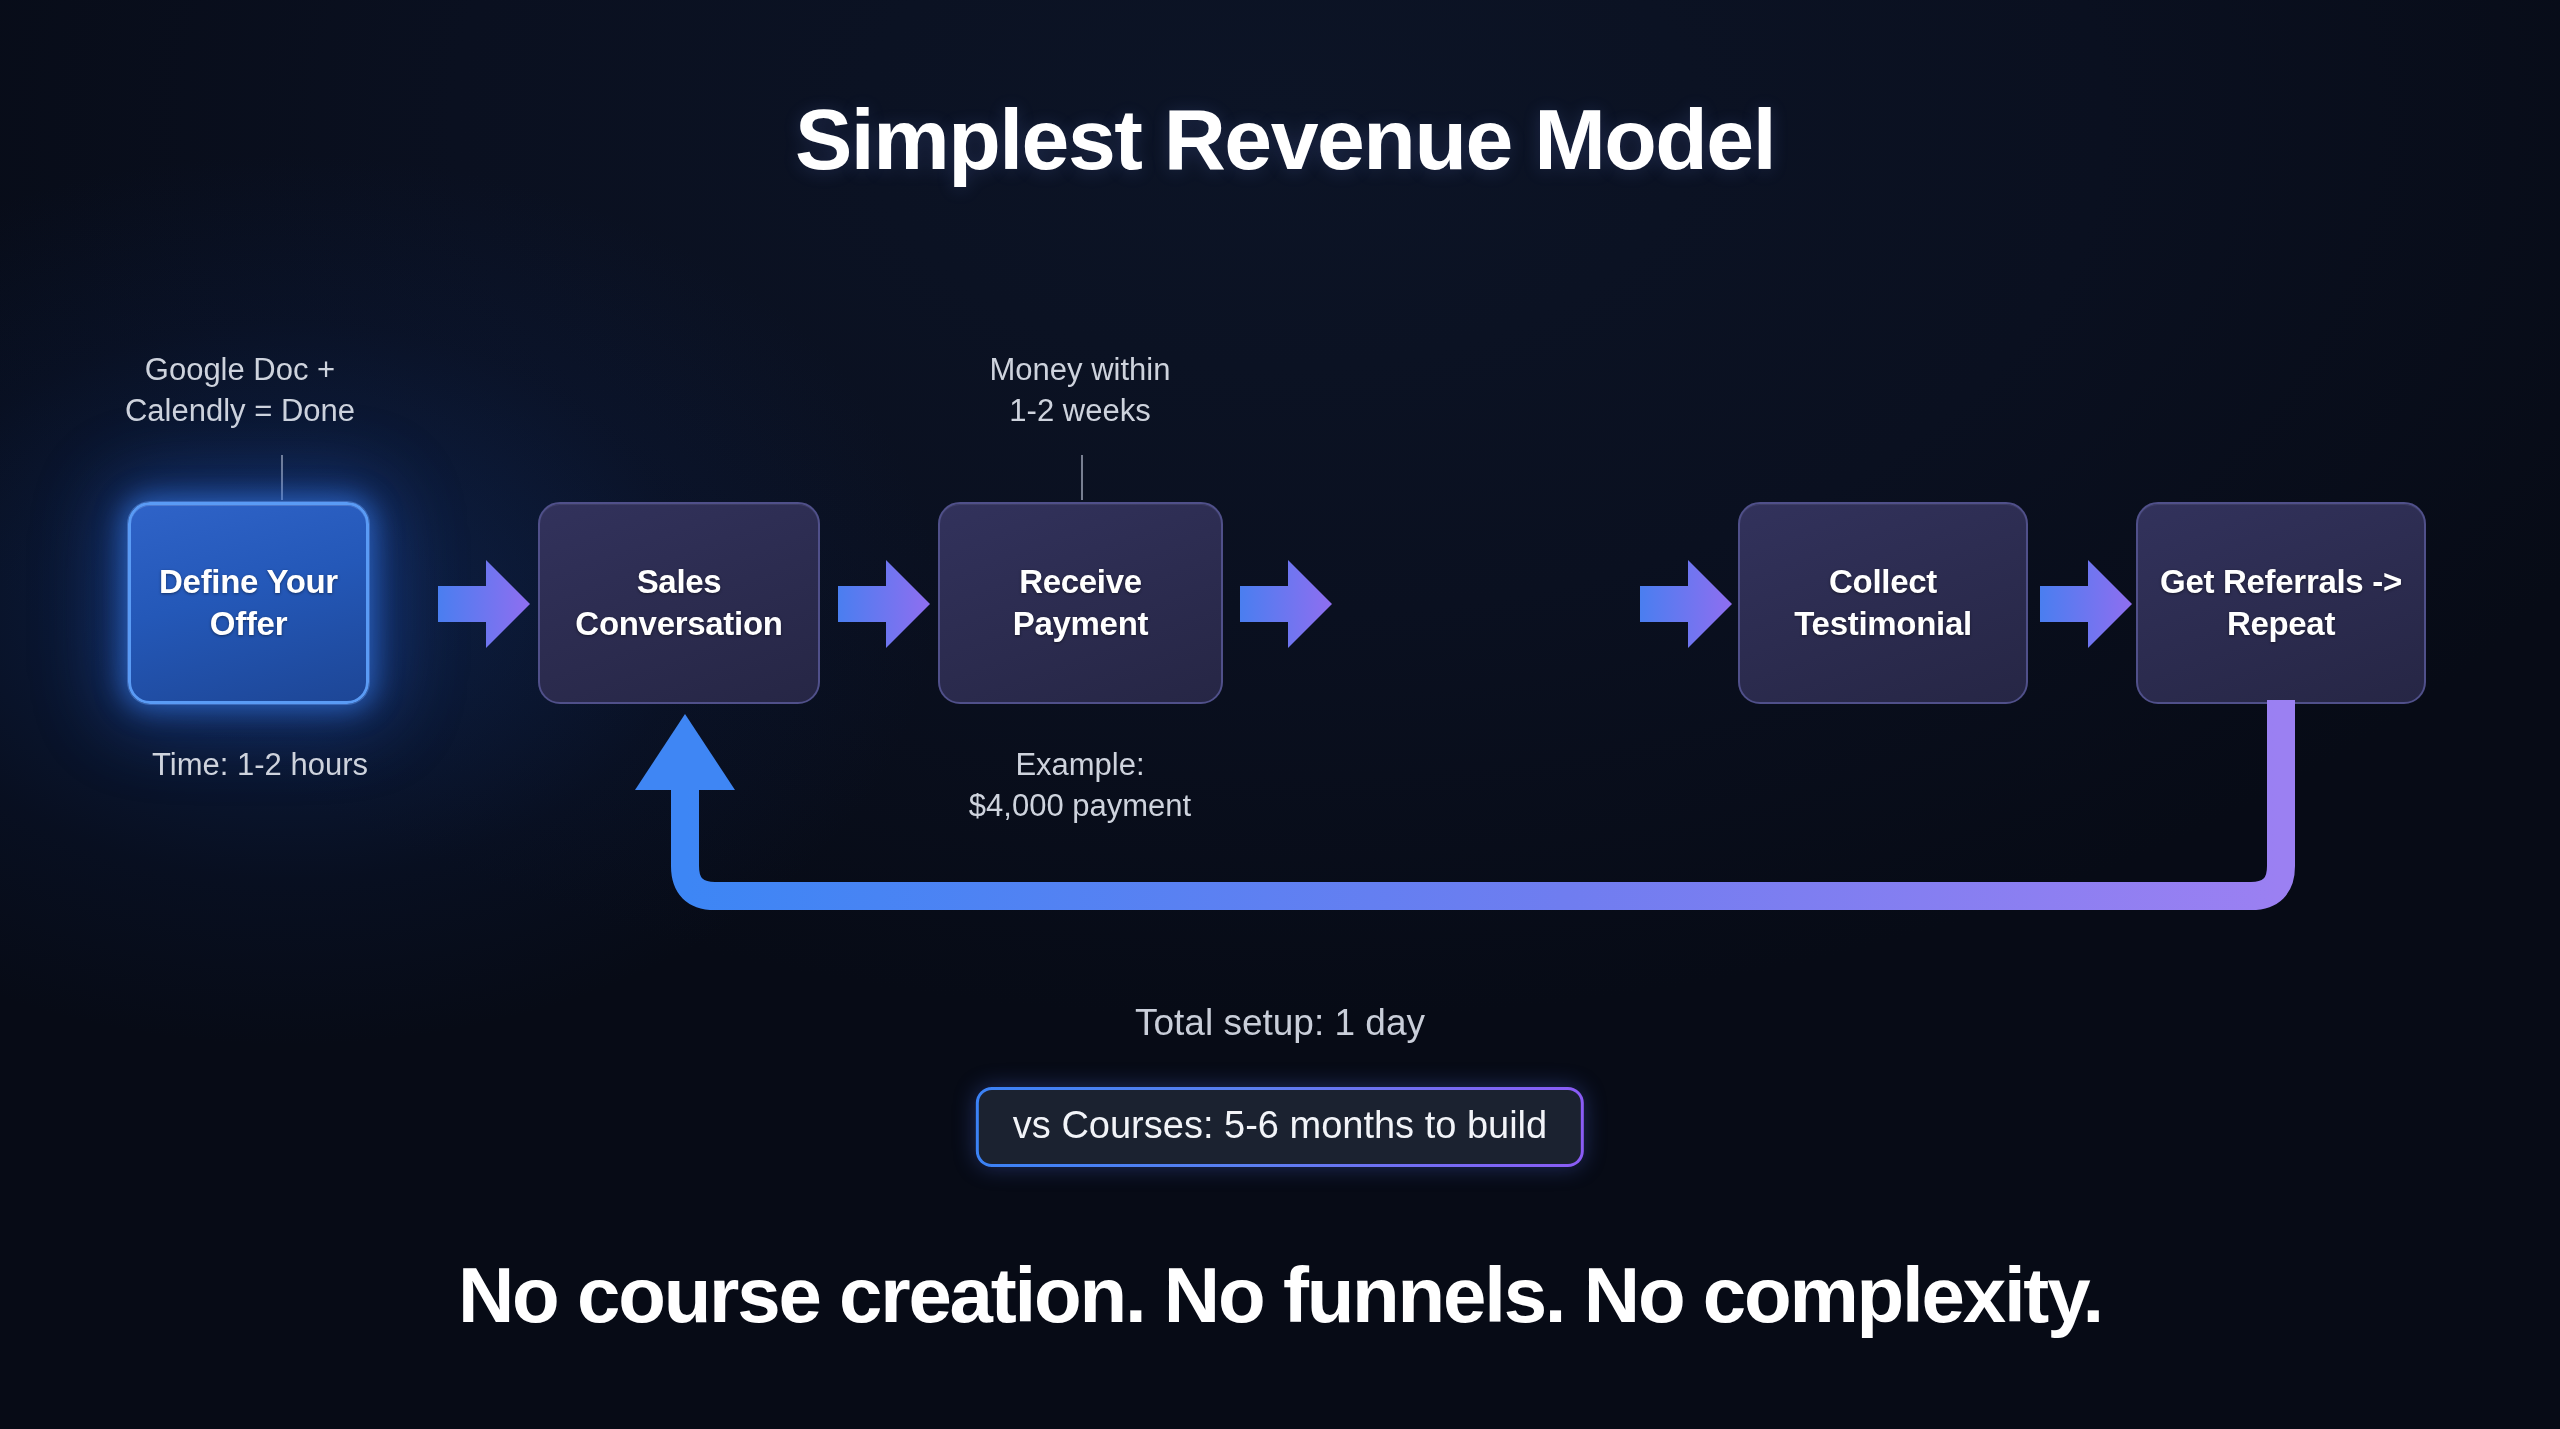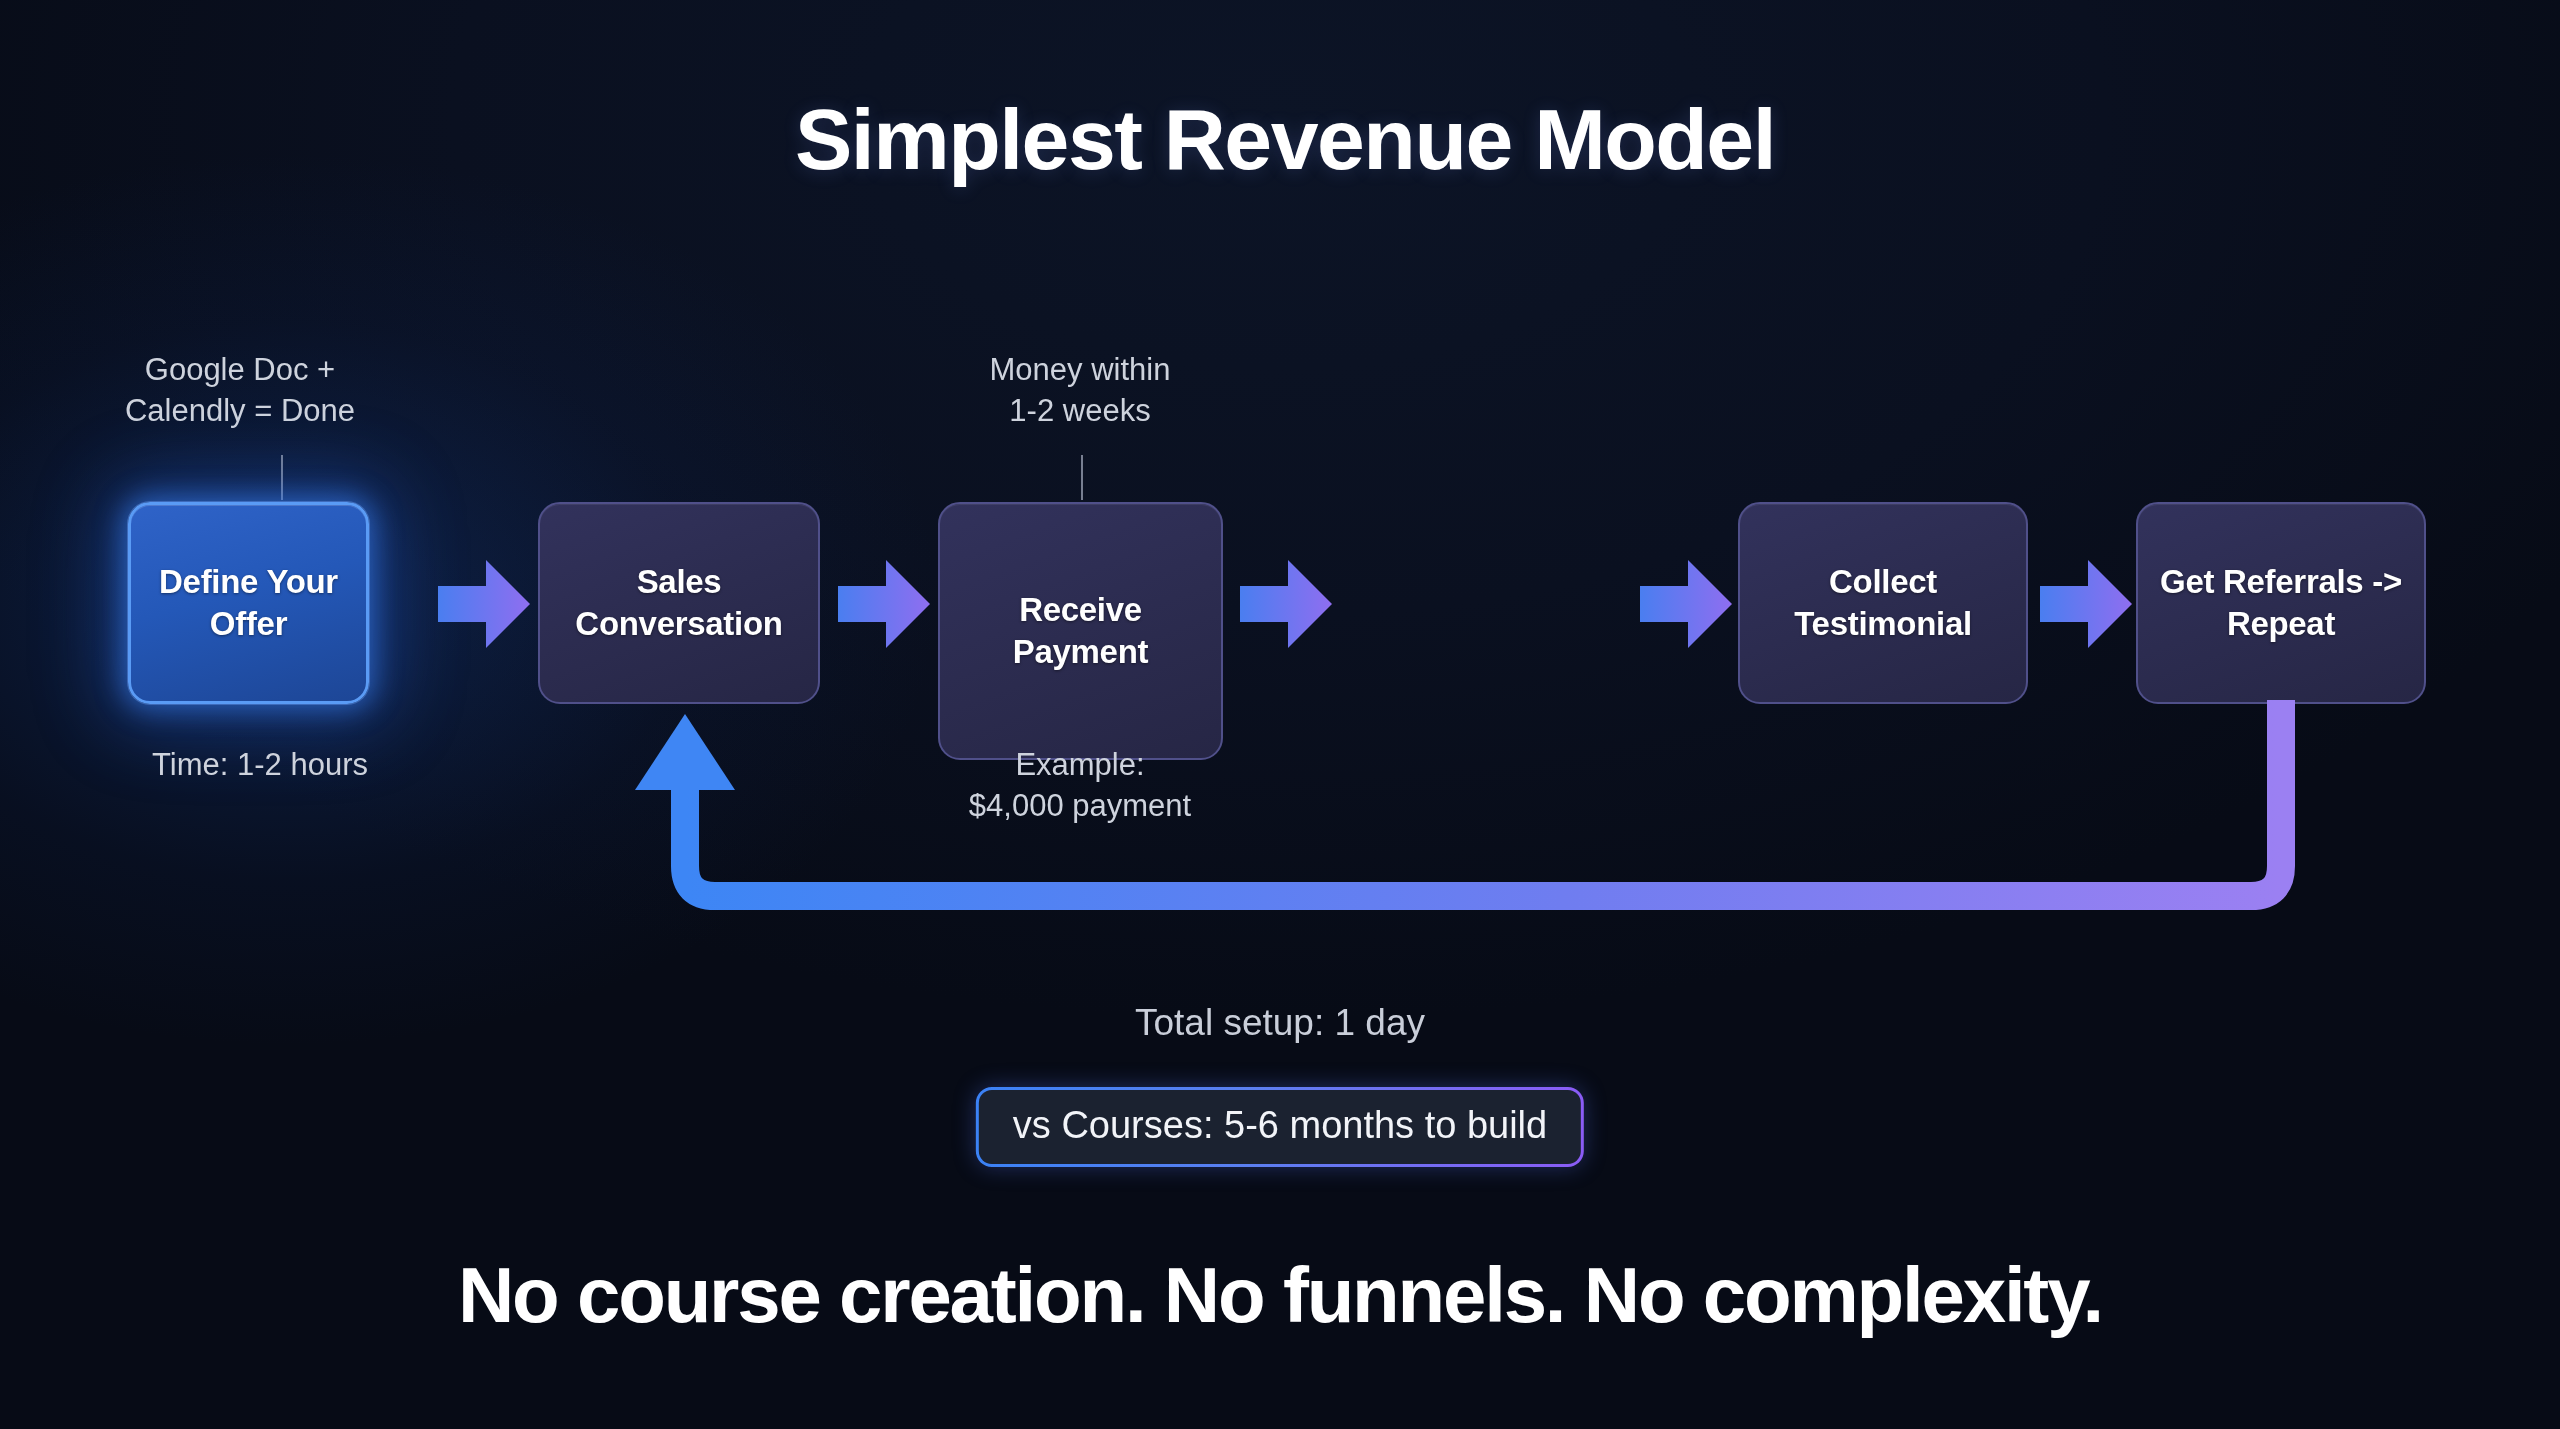--- a/index.html
+++ b/index.html
@@ -138,21 +138,21 @@
   <div class="leader" style="left:1081px; top:455px; height:45px;"></div>
 
   <div class="node highlight" style="left:128px; top:502px; width:241px; height:202px;">
     <span class="label">Define Your Offer</span>
   </div>
 
   <div class="node plain" style="left:538px; top:502px; width:282px; height:202px;justify-content:flex-end;">
     <span class="label">Sales Conversation</span>
   </div>
 
-  <div class="node plain" style="left:938px; top:502px; width:285px; height:258px;">
+  <div class="node plain" style="left:938px; top:502px; width:285px; height:202px;">
     <span class="label">Receive Payment</span>
   </div>
 
 
   <div class="node plain" style="left:1738px; top:502px; width:290px; height:202px;">
     <span class="label">Collect Testimonial</span>
   </div>
 
   <div class="node plain" style="left:2136px; top:502px; width:290px; height:202px;">
     <span class="label">Get Referrals -&gt; Repeat</span>

